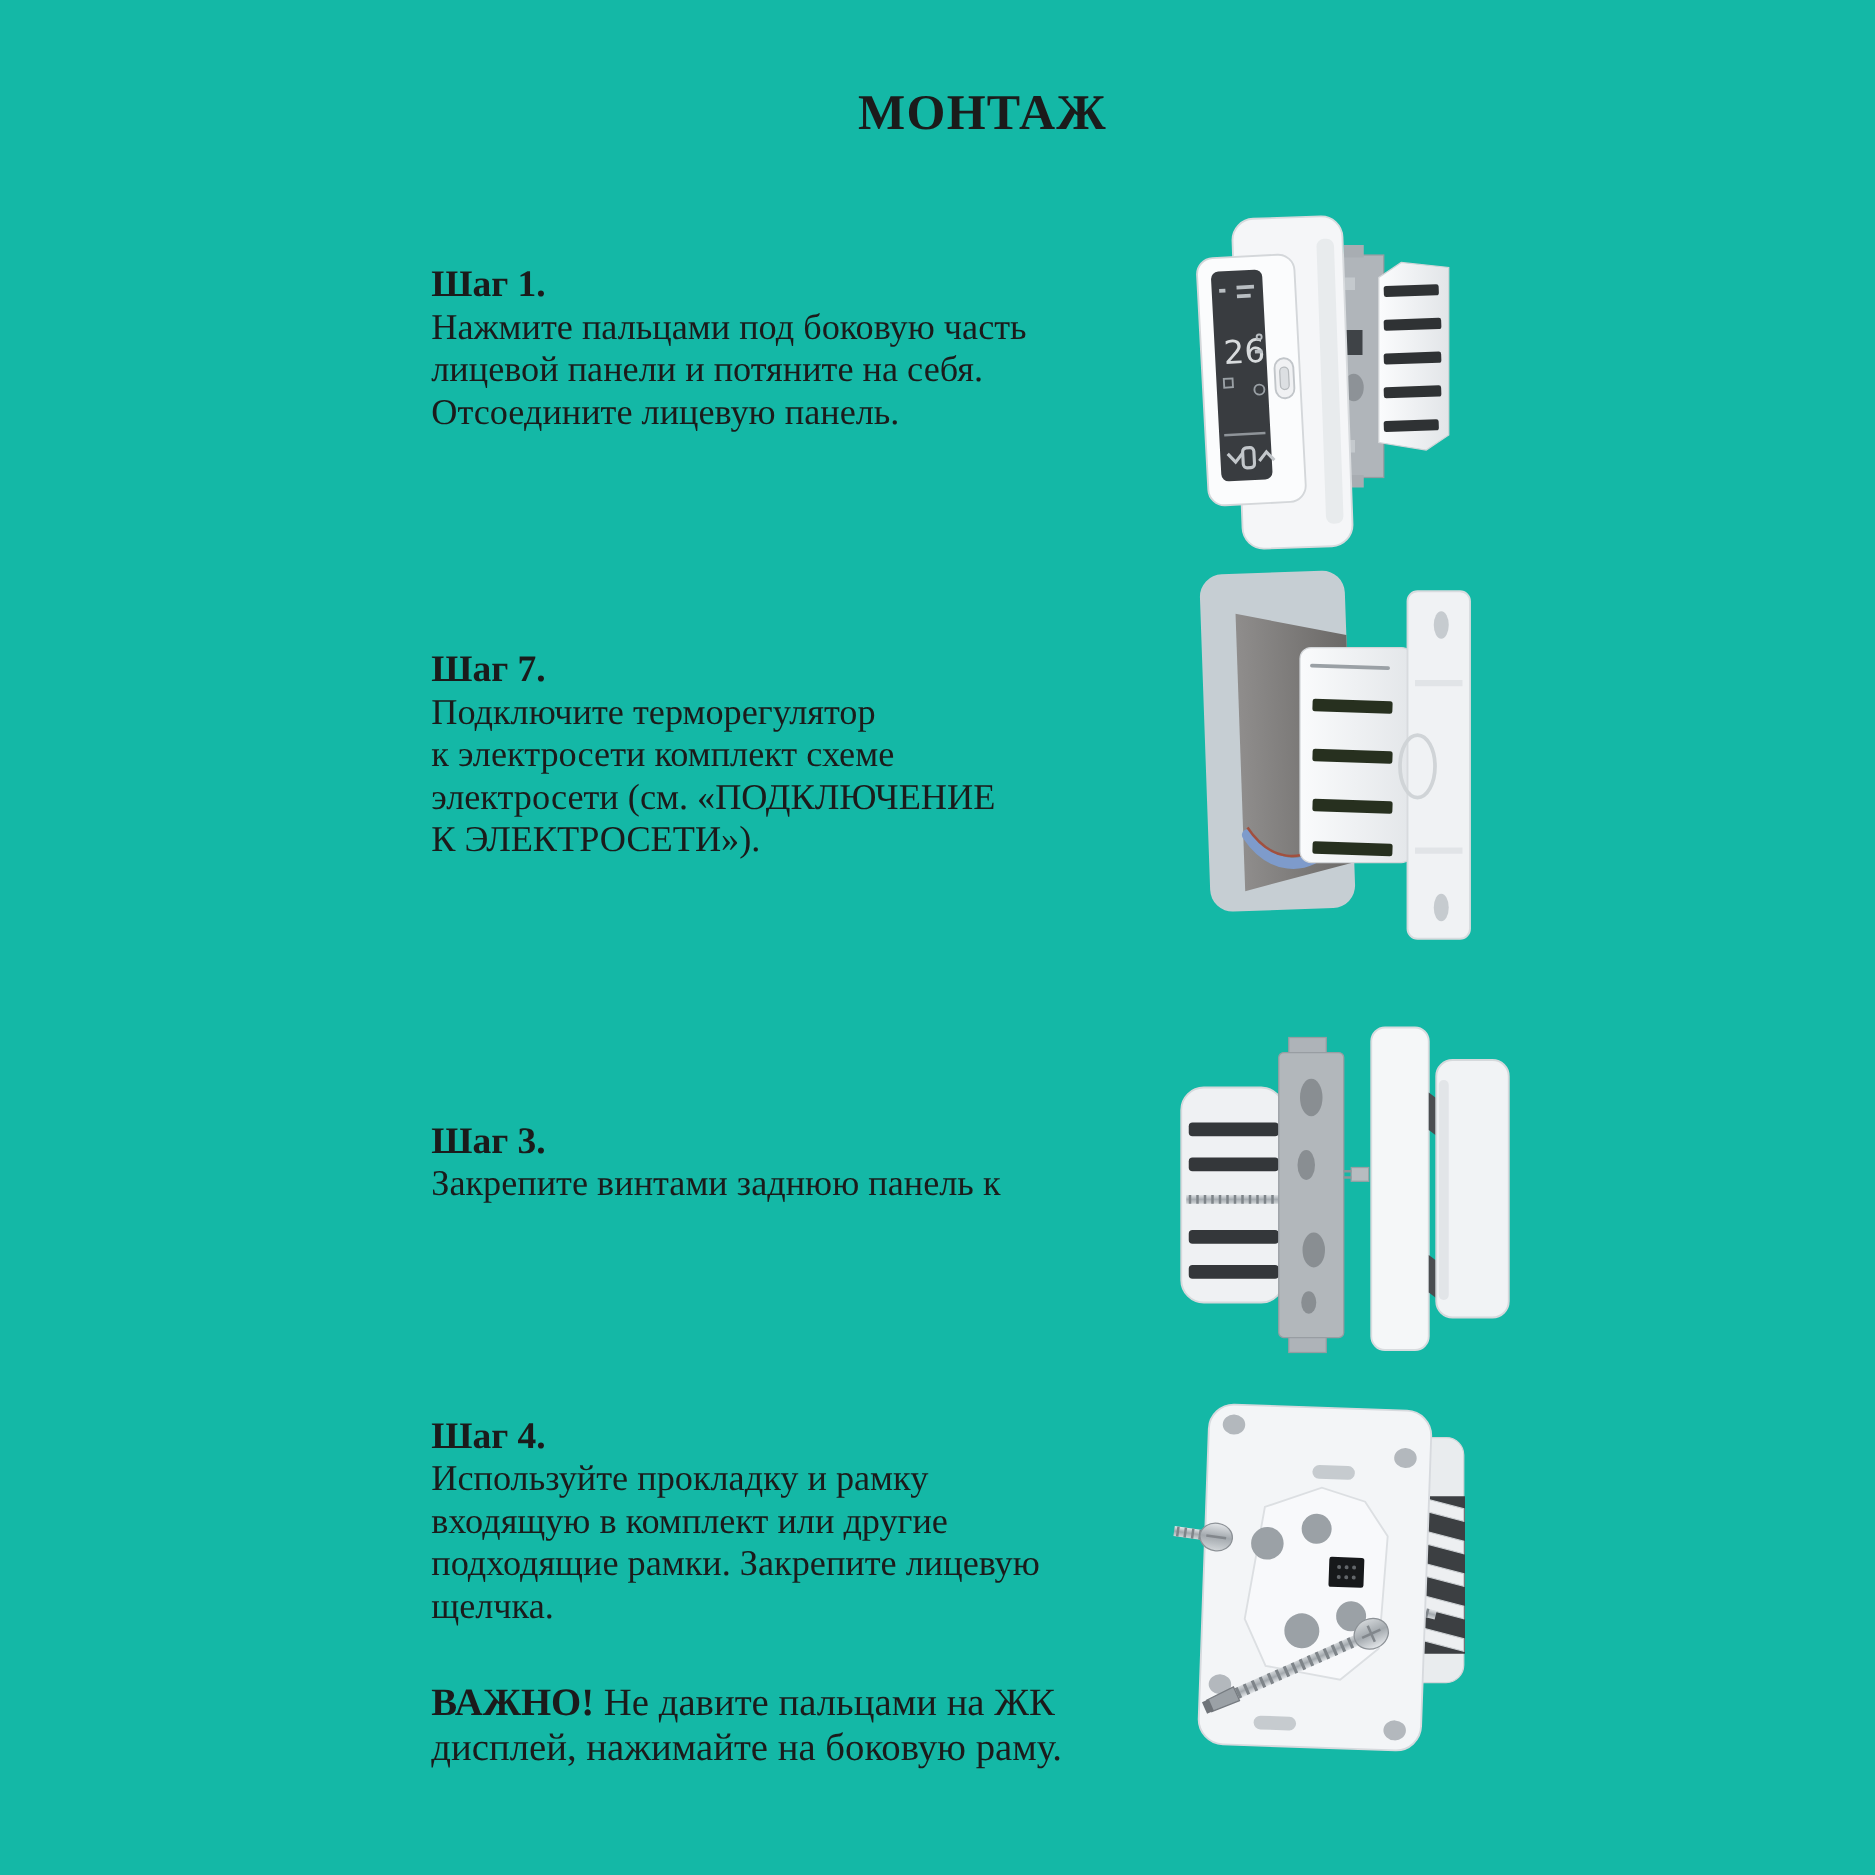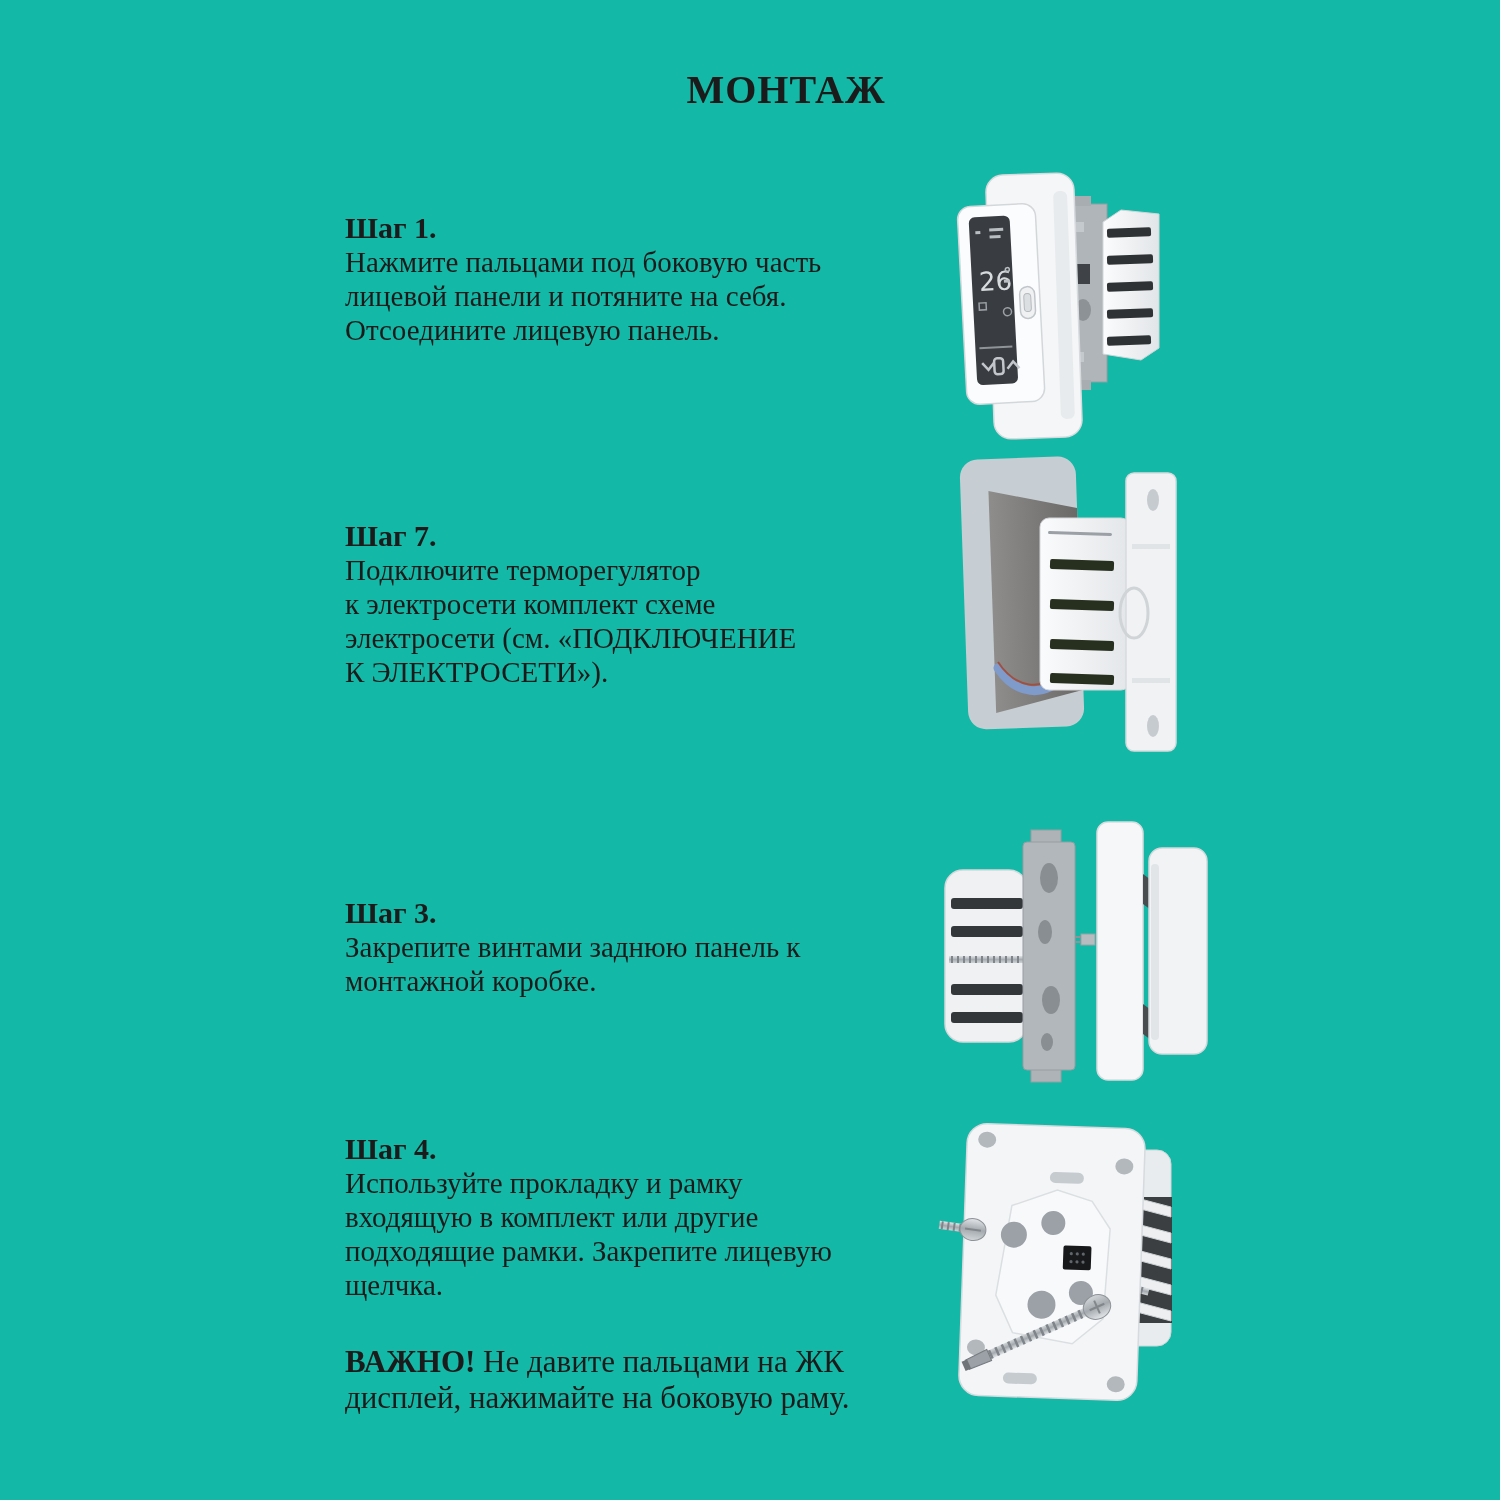--- a/index.html
+++ b/index.html
@@ -40,21 +40,20 @@
     <div class="step-heading">Шаг 7.</div>
     <div class="step-line">Подключите терморегулятор</div>
     <div class="step-line">к электросети комплект схеме</div>
     <div class="step-line">электросети (см. «ПОДКЛЮЧЕНИЕ</div>
     <div class="step-line">К ЭЛЕКТРОСЕТИ»).</div>
   </section>
 
   <section class="step" id="step-3">
     <div class="step-heading">Шаг 3.</div>
     <div class="step-line">Закрепите винтами заднюю панель к</div>
-    <div class="step-line">монтажной коробке.</div>
   </section>
 
   <section class="step" id="step-4">
     <div class="step-heading">Шаг 4.</div>
     <div class="step-line">Используйте прокладку и рамку</div>
     <div class="step-line">входящую в комплект или другие</div>
     <div class="step-line">подходящие рамки. Закрепите лицевую</div>
     <div class="step-line">щелчка.</div>
   </section>
 

